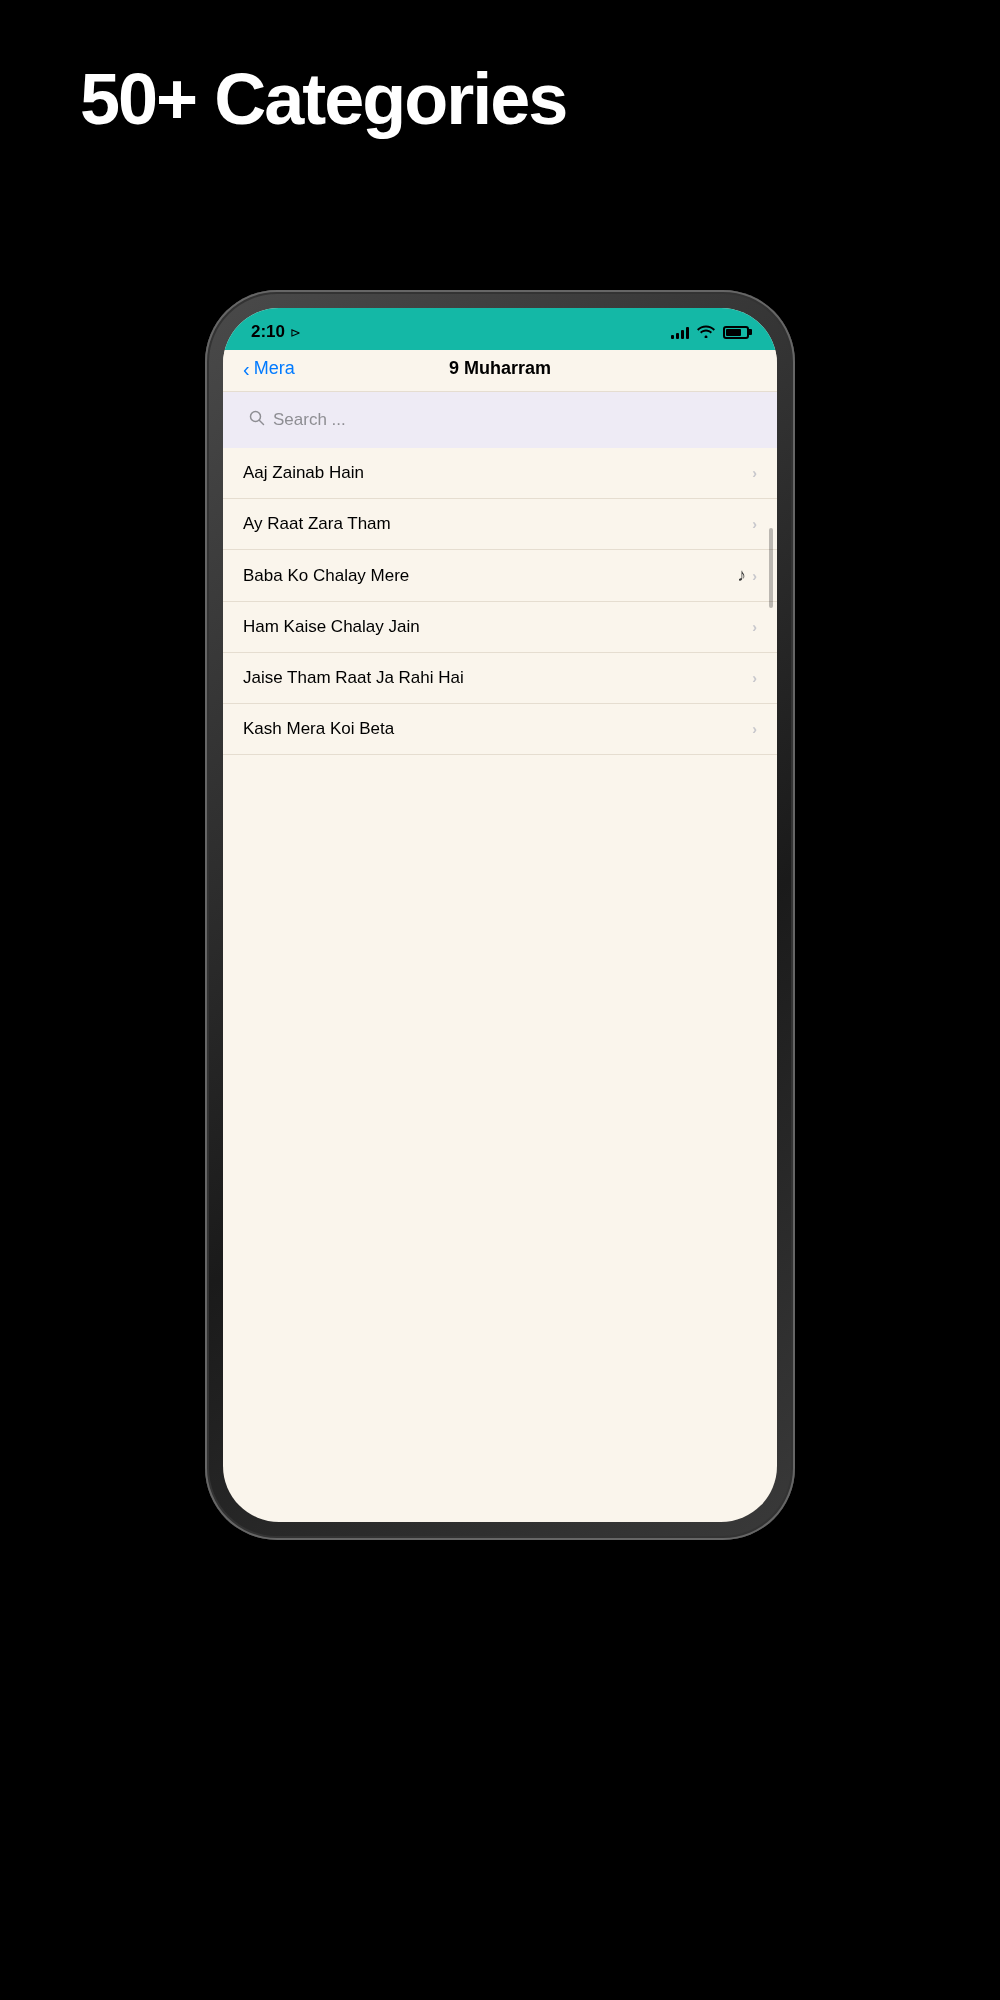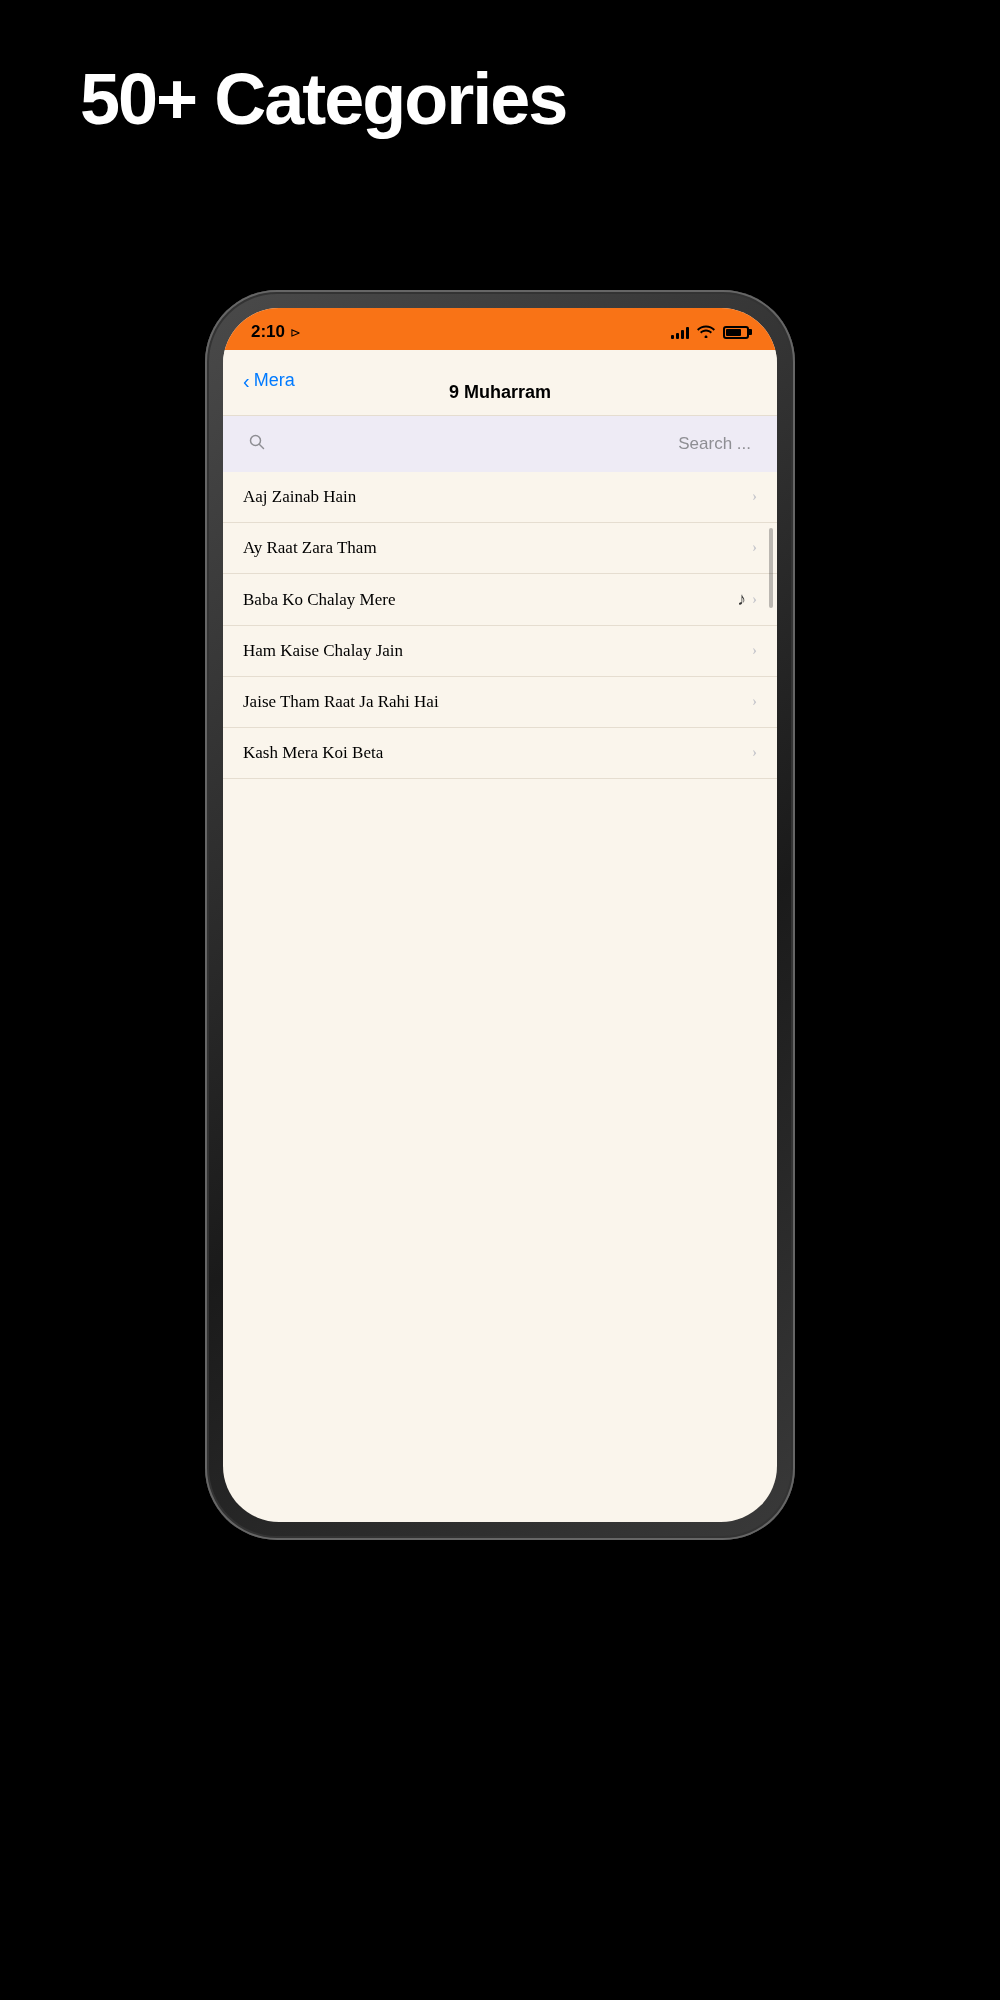--- a/index.html
+++ b/index.html
@@ -59,21 +59,21 @@
       background: #faf5ec;
       overflow: hidden;
     }
 
     
     .status-bar {
       display: flex;
       justify-content: space-between;
       align-items: center;
       padding: 14px 28px 8px;
-      background: #f97316;
+      background: #14b8a6;
     }
 
     .status-time {
       font-size: 17px;
       font-weight: 600;
       color: #000;
       display: flex;
       align-items: center;
       gap: 5px;
     }
@@ -158,54 +158,51 @@
     .nav-chevron {
       font-size: 20px;
       font-weight: 300;
       line-height: 1;
     }
 
     .nav-title {
       font-size: 18px;
       font-weight: 600;
       color: #000;
-      margin-top: 24px;
     }
 
     
     .search-container {
       padding: 10px 14px;
       background: #eeebf5;
     }
 
     .search-bar {
       display: flex;
       align-items: center;
       gap: 8px;
       background: #eeebf5;
       border-radius: 10px;
       padding: 8px 12px;
-      justify-content: space-between;
     }
 
     .search-icon-svg {
       color: #8e8e93;
       font-size: 16px;
       flex-shrink: 0;
     }
 
     .search-placeholder {
       color: #8e8e93;
       font-size: 17px;
     }
 
     
     .list-container {
       background: #faf5ec;
-      font-family: Liberation Serif, serif;
     }
 
     .list-item {
       display: flex;
       align-items: center;
       justify-content: space-between;
       padding: 15px 20px;
       border-bottom: 1px solid #e5ddd0;
       cursor: pointer;
     }

